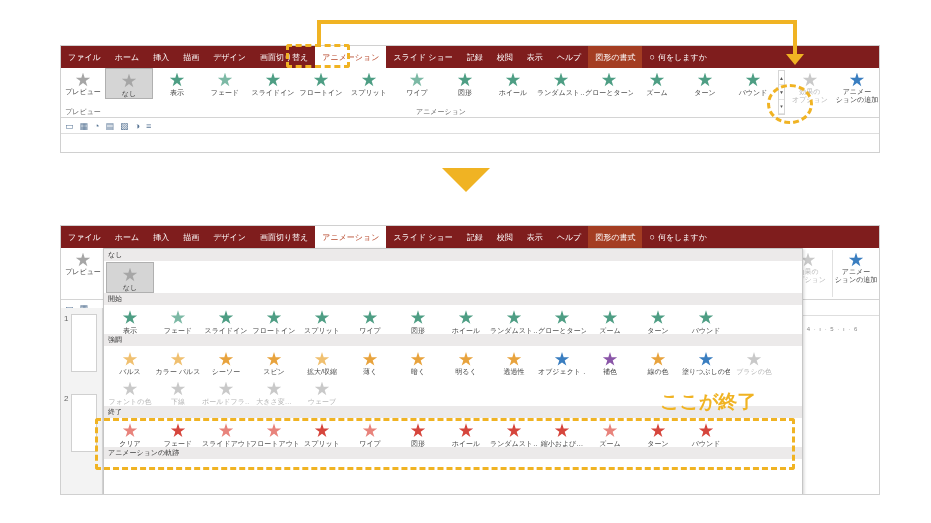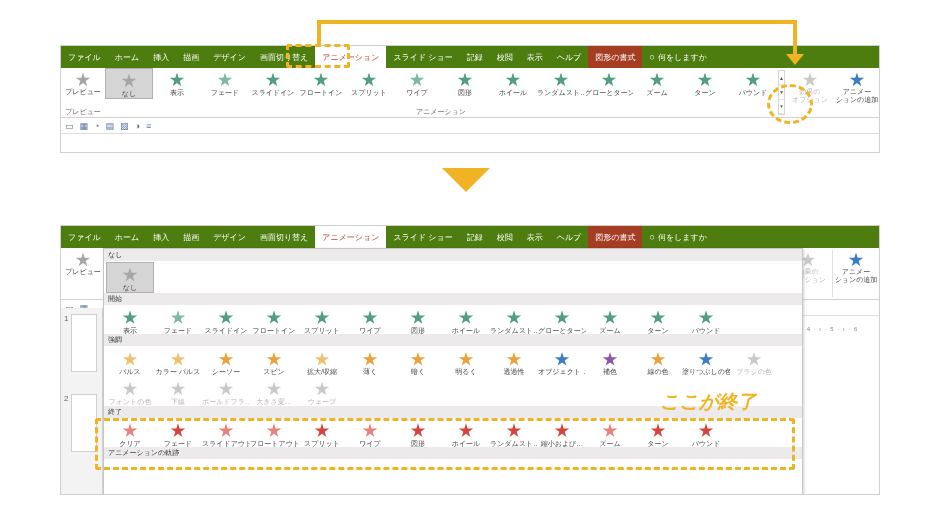--- a/index.html
+++ b/index.html
@@ -8,21 +8,21 @@
     width:931px; height:523px;
     background:#ffffff;
     font-family:"Liberation Sans","DejaVu Sans",sans-serif;
     overflow:hidden;
     position:relative;
   }
 
   
   .win { position:absolute; background:#fff; }
   .tabbar {
-    background:#4d7c0f;
+    background:#7f1d1d;
     height:22px;
     display:flex;
     align-items:stretch;
     font-size:8px;
     color:#ffffff;
     overflow:hidden;
   }
   .tab {
     padding:0 7px;
     display:flex; align-items:center;
@@ -94,21 +94,20 @@
     border-radius:50%;
   }
   .conn { position:absolute; background:#f0b323; }
   .ann-text {
     position:absolute;
     color:#f0b323;
     font-weight:bold;
     font-size:19px;
     white-space:nowrap;
     font-family:"DejaVu Sans",sans-serif;
-    font-style:italic;
   }
   .tri-down {
     width:0;height:0;
     border-left:24px solid transparent;
     border-right:24px solid transparent;
     border-top:24px solid #f0b323;
   }
   .arrow-head {
     width:0;height:0;
     border-left:9px solid transparent;

